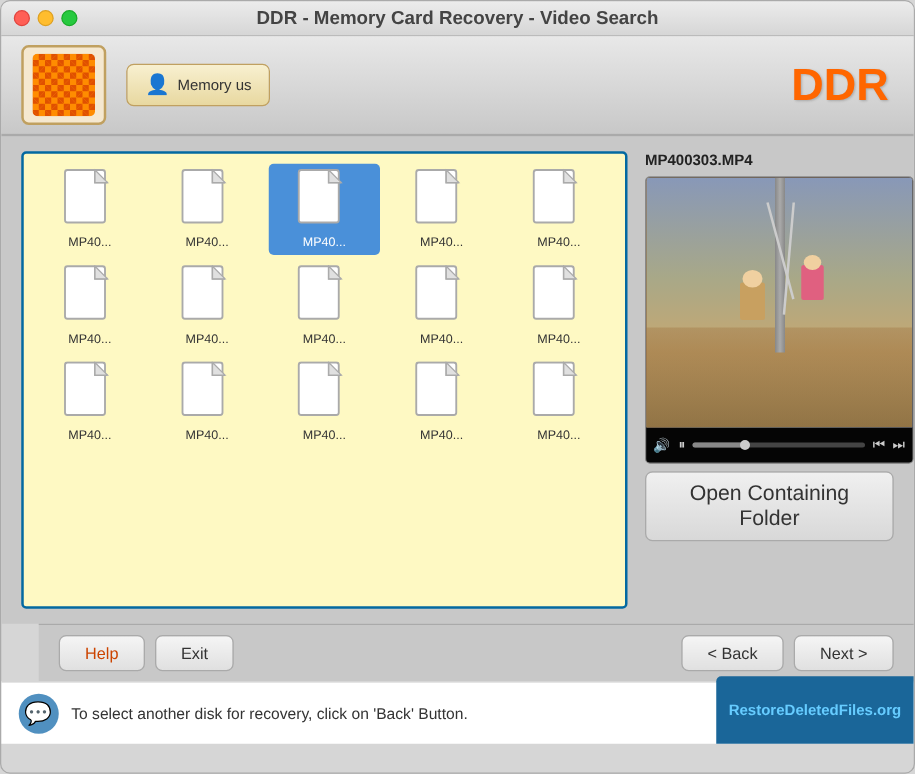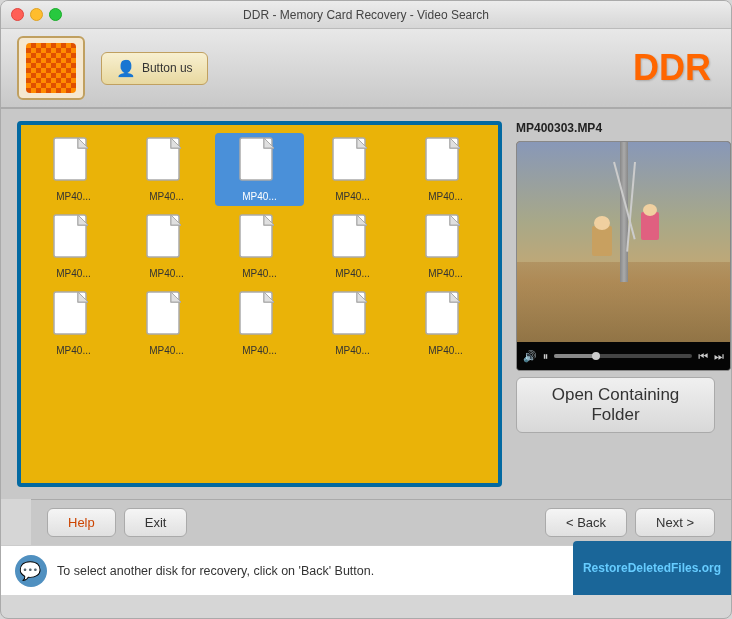--- a/index.html
+++ b/index.html
@@ -27,23 +27,23 @@
       position: absolute;
       left: 10px;
       display: flex;
       gap: 6px;
     }
     .wc { width: 13px; height: 13px; border-radius: 50%; }
     .wc-close { background: #ff5f56; border: 1px solid #e0443e; }
     .wc-min { background: #ffbd2e; border: 1px solid #dea123; }
     .wc-max { background: #27c93f; border: 1px solid #1aab29; }
     .title-bar-text {
-      font-size: 12px;
+      font-size: 15px;
       color: #444;
-      font-weight: 400;
+      font-weight: 700;
     }
 
     
     .header {
       background: linear-gradient(to bottom, #e8e8e8, #c8c8c8);
       height: 80px;
       display: flex;
       align-items: center;
       padding: 8px 16px;
       border-bottom: 2px solid #aaa;
@@ -112,22 +112,22 @@
       background: #c8c8c8;
       padding: 12px 16px;
       display: flex;
       gap: 14px;
       height: 390px;
     }
 
     
     .file-grid-panel {
       flex: 1;
-      background: #eab308;
-      border: 4px solid #0369a1;
+      background: #fef9c3;
+      border: 2px solid #0369a1;
       border-radius: 4px;
       padding: 8px;
       overflow-y: auto;
       min-width: 0;
     }
     .file-grid {
       display: grid;
       grid-template-columns: repeat(5, 1fr);
       gap: 4px;
     }
@@ -365,21 +365,21 @@
   </div>
   <span class="title-bar-text">DDR - Memory Card Recovery - Video Search</span>
 </div>
 
 <div class="header">
   <div class="logo-box">
     <div class="logo-checkerboard"></div>
   </div>
   <button class="contact-btn">
     <span class="contact-icon">👤</span>
-    <span>Button us</span>
+    <span>Memory us</span>
   </button>
   <div class="ddr-brand">
     <div class="ddr-title">DDR</div>
   </div>
 </div>
 
 <div class="main">
 
   <div class="file-grid-panel">
     <div class="file-grid" id="file-grid-container">

